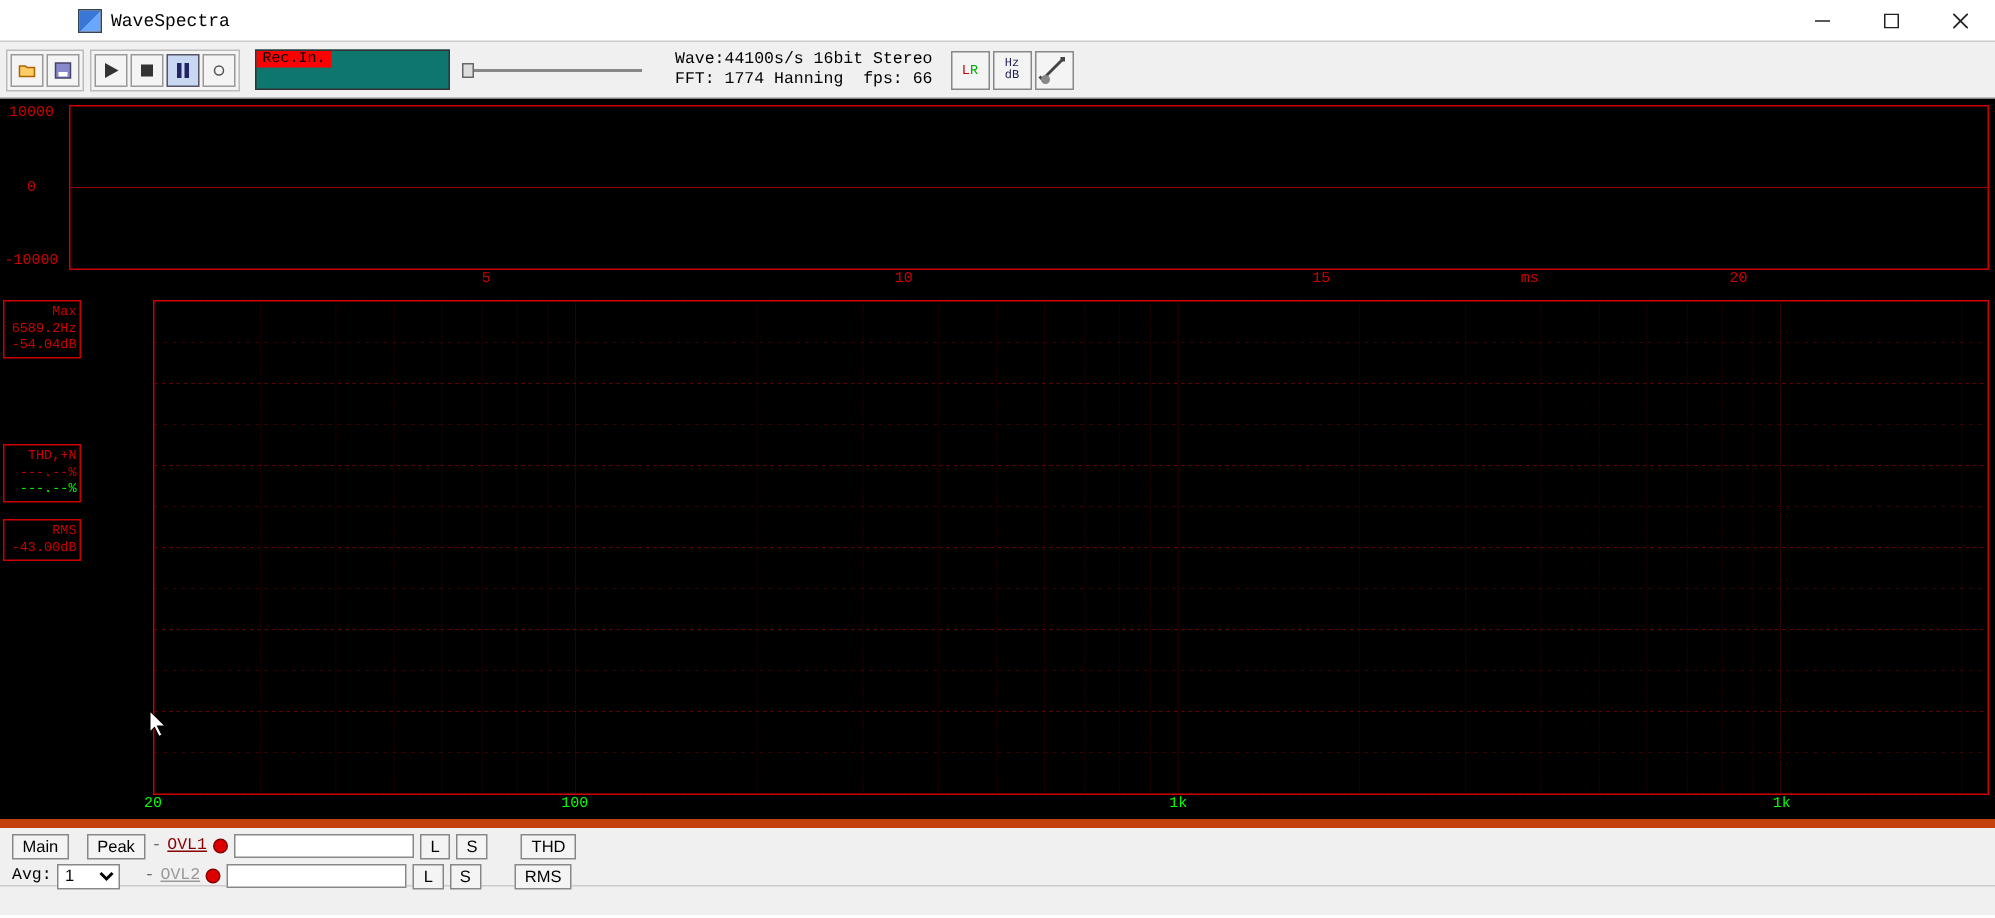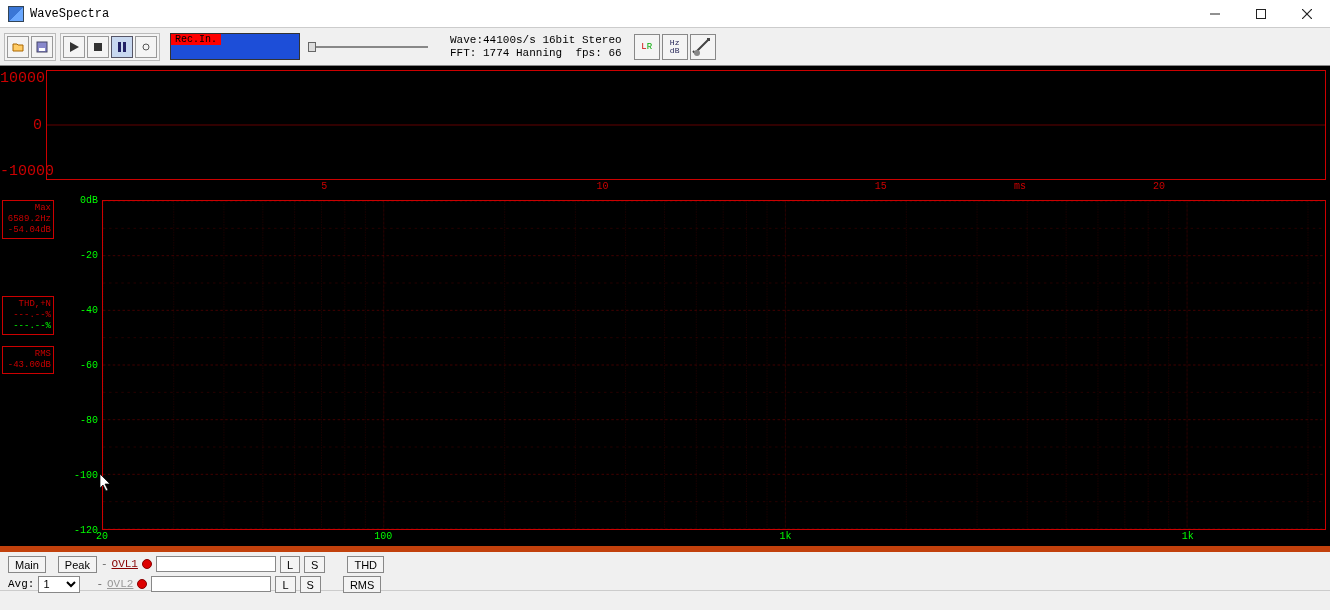--- a/index.html
+++ b/index.html
@@ -1,44 +1,44 @@
 <!DOCTYPE html>
 <html><head>
 <meta charset="utf-8">
 <style>
   * { box-sizing: border-box; margin: 0; padding: 0; }
   html, body { width: 1330px; height: 612px; font-family: "MS Gothic","Courier New",monospace; font-size: 11px; overflow: hidden; background:#fff;}
   
-  .titlebar { height: 28px; background:#fff; display:flex; align-items:center; border-bottom:1px solid #ccc; }
+  .titlebar { height: 28px; background:#fff; display:flex; align-items:center; border-bottom:1px solid #ccc;padding-left:44px; }
   .titlebar .icon { width:16px; height:16px; margin:0 6px 0 8px; background:linear-gradient(135deg,#3a76d6 0 50%,#6aa8ff 50% 100%); border:1px solid #345; }
   .titlebar .title { flex:0 0 auto; color:#000; font-size:12px; }
   .titlebar .spacer { flex:1; }
   .winbtn { width:46px; height:28px; display:flex; align-items:center; justify-content:center; color:#222; }
   .winbtn svg { width:10px; height:10px; stroke:#222; stroke-width:1; fill:none; }
   .winbtn.close svg { stroke-width:1.2; }
 
   
   .toolbar { height:38px; background:#f0f0f0; border-bottom:1px solid #888; display:flex; align-items:center; padding:2px 4px; gap:4px; }
   .btngroup { display:flex; gap:2px; border:1px solid #bbb; padding:2px; background:#f4f4f4; }
   .tbtn { width:22px; height:22px; background:#f4f4f4; border:1px solid #999; display:flex; align-items:center; justify-content:center; font-size:10px; color:#333; }
   .tbtn.active { background:#c8d8f0; border-color:#556; }
   .tbtn svg { width:12px; height:12px; }
-  .rec-indicator { width:130px; height:27px; background:#1d4ed8; border:1px solid #333; margin-left:6px; position:relative; }
+  .rec-indicator { width:130px; height:27px; background:#0f766e; border:1px solid #333; margin-left:6px; position:relative; }
   .rec-indicator .label { position:absolute; top:0; left:0; background:#f00; color:#000; font-size:10px; padding:0 4px; height:11px; line-height:11px; }
   .slider-area { width:120px; height:10px; margin-left:4px; display:flex; align-items:center; }
   .slider-track { flex:1; height:2px; background:#888; position:relative; }
   .slider-thumb { position:absolute; top:-4px; width:8px; height:10px; background:#ddd; border:1px solid #666; }
   .info { margin-left:18px; font-size:11px; color:#000; line-height:13px; }
   .info .row { white-space:pre; }
   .toolbar-right { display:flex; gap:2px; margin-left:8px; }
   .sqbtn { width:26px; height:26px; border:1px solid #888; background:#f4f4f4; display:flex; align-items:center; justify-content:center; font-size:9px; color:#225; position:relative;}
 
   
   .wave-panel { height:130px; background:#000; position:relative; border-bottom:2px solid #000; }
-  .wave-panel .ylabels { position:absolute; left:0; top:4px; bottom:14px; width:44px; display:flex; flex-direction:column; justify-content:space-between; text-align:right; color:#c00; font-size:15px; padding-right:2px;}
+  .wave-panel .ylabels { position:absolute; left:0; top:4px; bottom:14px; width:44px; display:flex; flex-direction:column; justify-content:space-between; text-align:center; color:#c00; font-size:10px; padding-right:2px;}
   .wave-panel .plot { position:absolute; left:46px; right:4px; top:4px; bottom:14px; border:1px solid #c00; }
   .wave-panel .xlabels { position:absolute; left:46px; right:4px; bottom:0; height:13px; color:#c00; font-size:10px; }
   .wave-panel .xlabels span { position:absolute; transform:translateX(-50%); }
   .wave-panel svg.grid line { stroke:#600; stroke-width:0.5; stroke-dasharray:2 2;}
   .wave-panel svg.wave polyline { stroke:#0f0; stroke-width:1; fill:none; }
 
   
   .spec-panel { position:relative; background:#000; height:350px; }
   .spec-panel .sidebox { position:absolute; left:2px; width:52px; border:1px solid #c00; padding:2px; font-size:9px; text-align:right; line-height:11px;}
   .sidebox .hdr { color:#c00; }
@@ -187,29 +187,20 @@
   <div class="sidebox" style="top:100px">
     <div class="hdr">THD,+N</div>
     <div class="r">---.--%</div>
     <div class="g">---.--%</div>
   </div>
   <div class="sidebox" style="top:150px">
     <div class="hdr">RMS</div>
     <div class="r">-43.00dB</div>
   </div>
 
-  <div class="ylabels" id="spec-ylabels">
-      <span style="top: 0%;">0dB</span>
-      <span style="top: 16.6667%;">-20</span>
-      <span style="top: 33.3333%;">-40</span>
-      <span style="top: 50%;">-60</span>
-      <span style="top: 66.6667%;">-80</span>
-      <span style="top: 83.3333%;">-100</span>
-      <span style="top: 100%;">-120</span>
-    </div>
   <div class="plot">
     <svg id="spec-grid" class="grid" width="100%" height="100%" preserveAspectRatio="none" viewBox="0 0 1000 1000">
         <line x1="0" x2="1000" y1="0" y2="0" class="major"></line>
         <line x1="0" x2="1000" y1="83.33333333333333" y2="83.33333333333333"></line>
         <line x1="0" x2="1000" y1="166.66666666666666" y2="166.66666666666666" class="major"></line>
         <line x1="0" x2="1000" y1="250" y2="250"></line>
         <line x1="0" x2="1000" y1="333.3333333333333" y2="333.3333333333333" class="major"></line>
         <line x1="0" x2="1000" y1="416.6666666666667" y2="416.6666666666667"></line>
         <line x1="0" x2="1000" y1="500" y2="500" class="major"></line>
         <line x1="0" x2="1000" y1="583.3333333333334" y2="583.3333333333334"></line>

